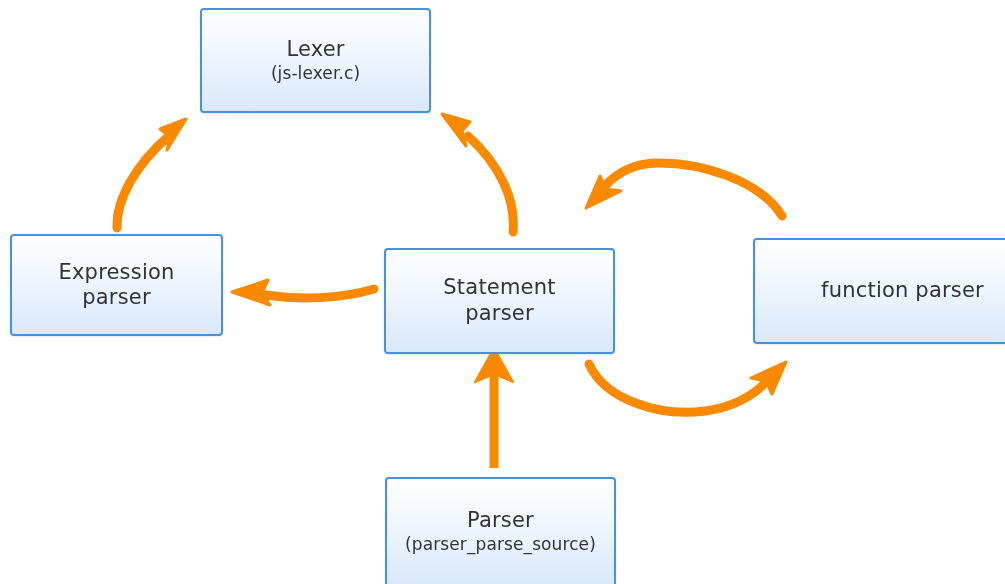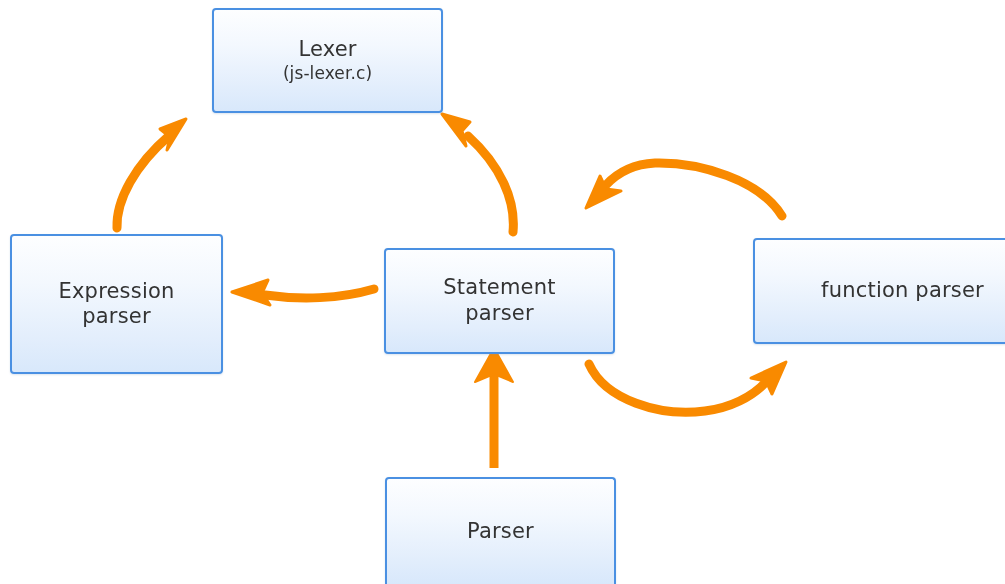--- a/index.html
+++ b/index.html
@@ -54,22 +54,22 @@
     white-space: nowrap;
   }
 
   .node-sub {
     font-size: 17px;
     letter-spacing: 0.1px;
     white-space: nowrap;
   }
 
   
-  #node-lexer      { left: 212px; top: 8px;   width: 231px; height: 105px; }
-  #node-expression { left: 10px;  top: 234px; width: 213px; height: 140px; }
+  #node-lexer      { left: 200px; top: 8px;   width: 231px; height: 105px; }
+  #node-expression { left: 10px;  top: 234px; width: 213px; height: 102px; }
   #node-statement  { left: 384px; top: 248px; width: 231px; height: 106px; justify-content: center; }
   #node-function   { left: 753px; top: 238px; width: 299px; height: 106px; }
   #node-parser     { left: 385px; top: 477px; width: 231px; height: 107px;
                      border-bottom: none; border-bottom-left-radius: 0;
                      border-bottom-right-radius: 0; }
 
   #node-expression .node-title { line-height: 1.18; }
 </style>
 </head>
 <body>
@@ -123,15 +123,16 @@
     <div class="node-title">Statement</div>
     <div class="node-title">parser</div>
   </div>
 
   <div class="node-box" id="node-function">
     <div class="node-title">function parser</div>
   </div>
 
   <div class="node-box" id="node-parser">
     <div class="node-title">Parser</div>
+    <div class="node-sub">(parser_parse_source)</div>
   </div>
 
 </div>
 
 </body></html>

